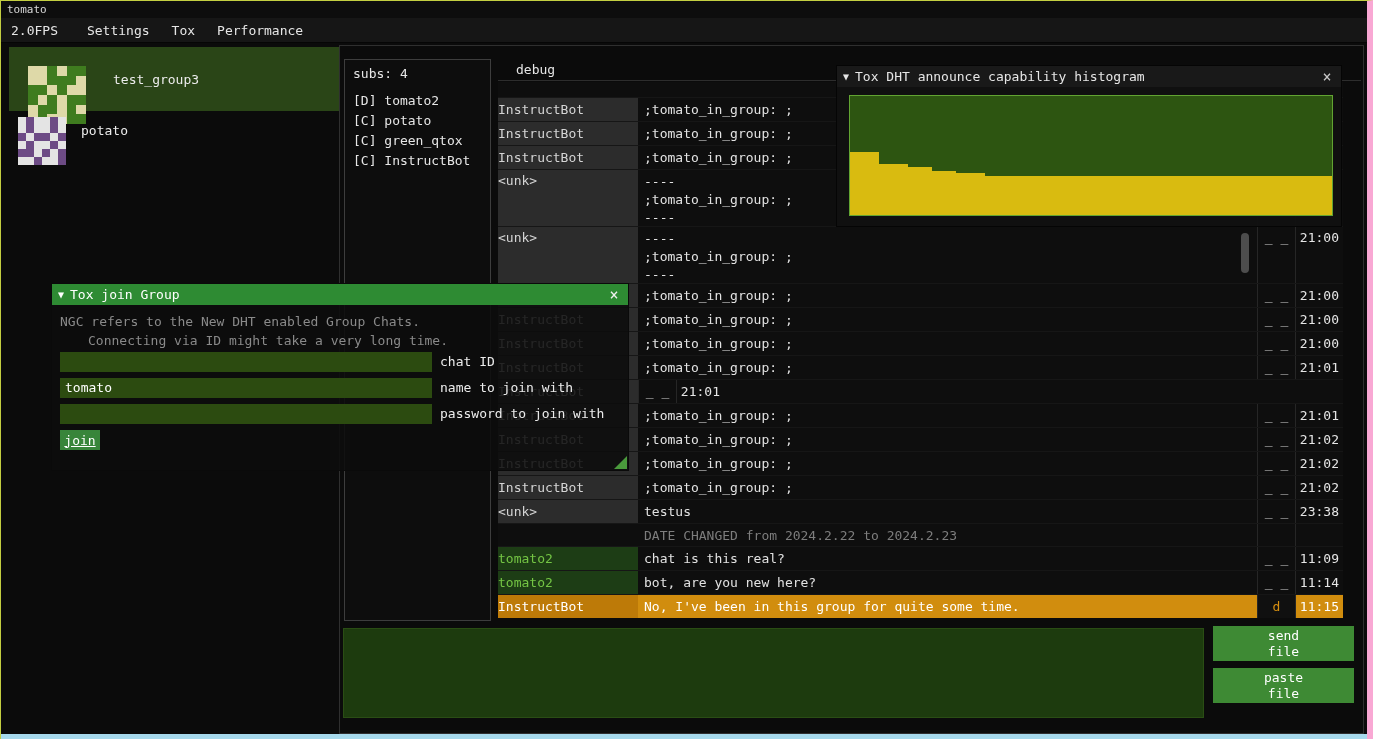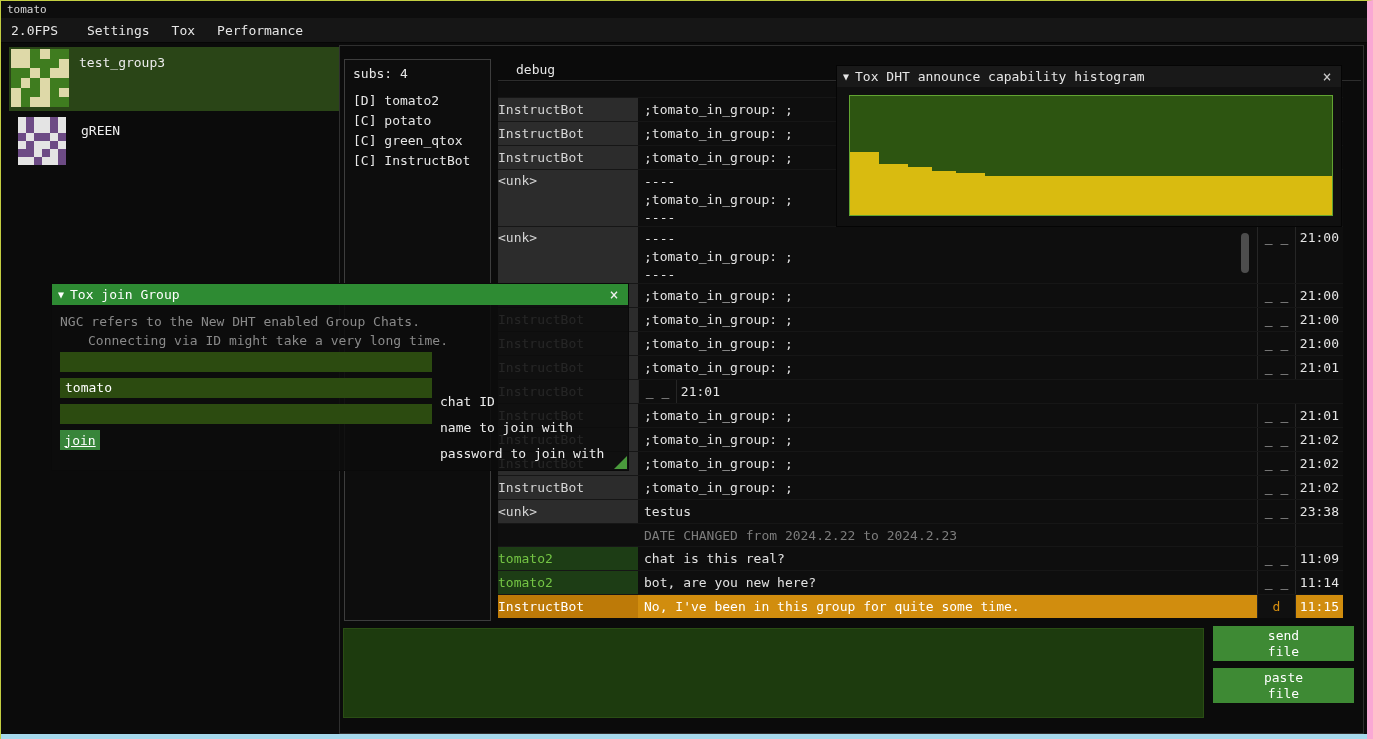--- a/index.html
+++ b/index.html
@@ -10,21 +10,21 @@
   .titlebar{position:absolute;top:0;left:0;right:0;height:17px;background:#0d0d0d;font-size:11px;
             padding:2px 6px;box-sizing:border-box;color:#d8d8d8;}
   .menubar{position:absolute;top:17px;left:0;right:0;height:24px;background:#161616;display:flex;
            align-items:center;border-bottom:1px solid #060606;}
   .menu-fps{padding:0 10px;margin-right:8px;}
   .menu-item{padding:0 11px;height:100%;display:flex;align-items:center;cursor:default;}
   .main-region{position:absolute;left:338px;top:44px;width:1023px;height:687px;border:1px solid #2f2f2f;}
 
   
   .group-item{position:absolute;display:flex;box-sizing:border-box;}
-  .g1{left:8px;top:46px;width:330px;height:64px;background:#2a4517;padding:2px;gap:10px;}
+  .g1{left:8px;top:46px;width:330px;height:64px;background:#2a4517;padding:19px;gap:27px;}
   .g2{left:8px;top:112px;width:330px;height:60px;padding:4px 0 0 9px;gap:15px;}
   .gname{margin-top:6px;color:#ececec;}
 
   
   .subs-panel{position:absolute;left:343px;top:58px;width:147px;height:562px;border:1px solid #3d3d3d;
               box-sizing:border-box;padding:6px 8px;background:#0d0d0d;}
   .member-list{margin-top:10px;}
   .member{height:20px;line-height:20px;white-space:nowrap;}
 
   
@@ -78,21 +78,21 @@
   
   .join-window{position:absolute;left:50px;top:282px;width:578px;height:188px;background:rgba(13,13,13,0.88);
                border:1px solid #0a0a0a;box-sizing:border-box;z-index:30;}
   .join-window .wtitle{background:#2e8b33;color:#fff;}
   .join-window .close{color:#f0f0f0;}
   .jtext{position:absolute;left:8px;color:#8a8a8a;white-space:nowrap;}
   .t1{top:30px;} .t2{top:49px;margin-left:28px;}
   .jinput{position:absolute;left:8px;width:372px;height:20px;background:#2c4b10;line-height:20px;
           padding-left:5px;box-sizing:border-box;color:#fff;}
   .i1{top:68px;} .i2{top:94px;} .i3{top:120px;}
-  .jlabel{position:absolute;left:388px;color:#ececec;white-space:nowrap;margin-top:40px;}
+  .jlabel{position:absolute;left:388px;color:#ececec;white-space:nowrap;}
   .l1{top:70px;} .l2{top:96px;} .l3{top:122px;}
   .join-btn{position:absolute;left:8px;top:146px;width:40px;height:20px;background:#38853a;color:#fff;
             display:flex;align-items:center;justify-content:center;cursor:default;text-decoration:underline;}
   .grip{position:absolute;right:1px;bottom:1px;width:0;height:0;
         border-left:13px solid transparent;border-bottom:13px solid #4a9a3c;}
 </style>
 </head>
 <body>
 
 <div class="app">
@@ -139,21 +139,21 @@
           <rect x="2" y="2" width="2" height="1"></rect>
         <rect x="5" y="2" width="1" height="1"></rect>
           <rect x="1" y="3" width="1" height="1"></rect>
         <rect x="4" y="3" width="1" height="1"></rect>
           <rect x="0" y="4" width="2" height="1"></rect>
         <rect x="3" y="4" width="1" height="1"></rect>
           <rect x="5" y="4" width="1" height="2"></rect>
         <rect x="2" y="5" width="1" height="1"></rect>
       </g>
     </svg>
-    <span class="gname">gREEN</span>
+    <span class="gname">potato</span>
   </div>
 
   <div class="subs-panel">
     <div>subs: 4</div>
     <div class="member-list">
         <div class="member">[D] tomato2</div>
         <div class="member">[C] potato</div>
         <div class="member">[C] green_qtox</div>
         <div class="member">[C] InstructBot</div>
       </div>

